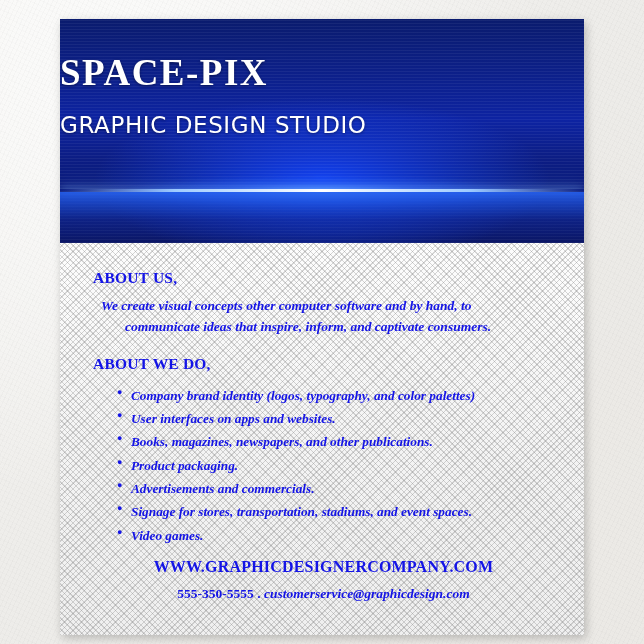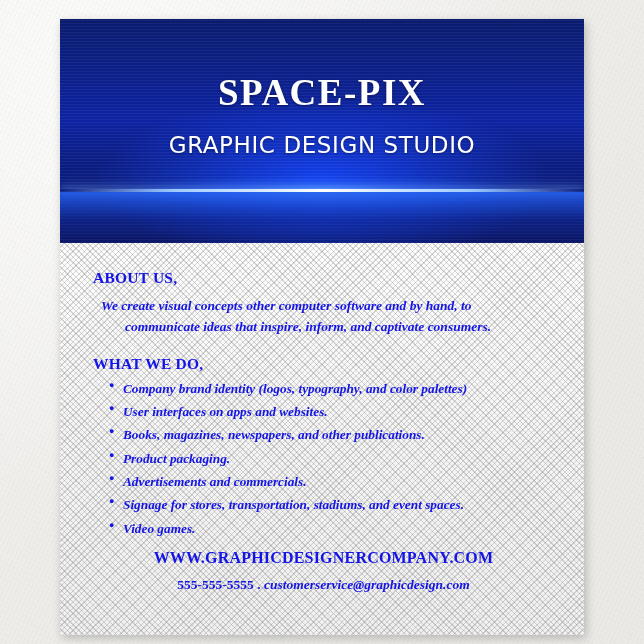--- a/index.html
+++ b/index.html
@@ -85,22 +85,22 @@
     left: 0;
     top: 173px;
     width: 100%;
     height: 51px;
     background: linear-gradient(180deg, rgba(35,95,240,0.85) 0%, rgba(18,45,160,0.45) 55%, rgba(10,22,100,0.1) 100%);
   }
 
   .header-text {
     position: relative;
     z-index: 3;
-    text-align: center;
-    padding-top: 52px;
+    text-align: left;
+    padding-top: 32px;
   }
   .brand {
     font-family: "Liberation Serif", serif;
     font-weight: bold;
     font-size: 37px;
     letter-spacing: 1.5px;
     color: #ffffff;
     margin: 0;
     text-shadow: 0 1px 3px rgba(0,0,0,0.45);
   }
@@ -141,21 +141,21 @@
     font-size: 13.5px;
     line-height: 1.55;
     color: #1414e6;
     margin: 0 0 17px 0;
     padding-left: 8px;
   }
   .about-text .line2 { display: block; padding-left: 24px; }
 
   ul.do-list {
     list-style: none;
-    margin: 8px;
+    margin: 16px;
     padding: 0 0 0 8px;
   }
   ul.do-list li {
     font-family: "Liberation Serif", serif;
     font-style: italic;
     font-weight: bold;
     font-size: 13.3px;
     color: #1414e6;
     line-height: 1.0;
     margin: 0 0 10px 0;
@@ -219,34 +219,34 @@
   </div>
 
   <div class="body-area">
 
     <div class="section-head">ABOUT US,</div>
     <p class="about-text">
       <span>We create visual concepts other computer software and by hand, to</span>
       <span class="line2">communicate ideas that inspire, inform, and captivate consumers.</span>
     </p>
 
-    <div class="section-head">WHAT WE DO,</div>
+    <div class="section-head">ABOUT WE DO,</div>
     <ul class="do-list">
       <li>Company brand identity (logos, typography, and color palettes)</li>
       <li>User interfaces on apps and websites.</li>
       <li>Books, magazines, newspapers, and other publications.</li>
       <li>Product packaging.</li>
       <li>Advertisements and commercials.</li>
       <li>Signage for stores, transportation, stadiums, and event spaces.</li>
       <li>Video games.</li>
     </ul>
 
     <div class="footer">
       <div class="f-web">WWW.GRAPHICDESIGNERCOMPANY.COM</div>
       <div class="f-contact">
-        <span>555-555-5555</span>
+        <span>555-350-5555</span>
         <span class="sep">.</span>
         <span class="email">customerservice@graphicdesign.com</span>
       </div>
     </div>
 
   </div>
 </div>
 
 </body></html>

